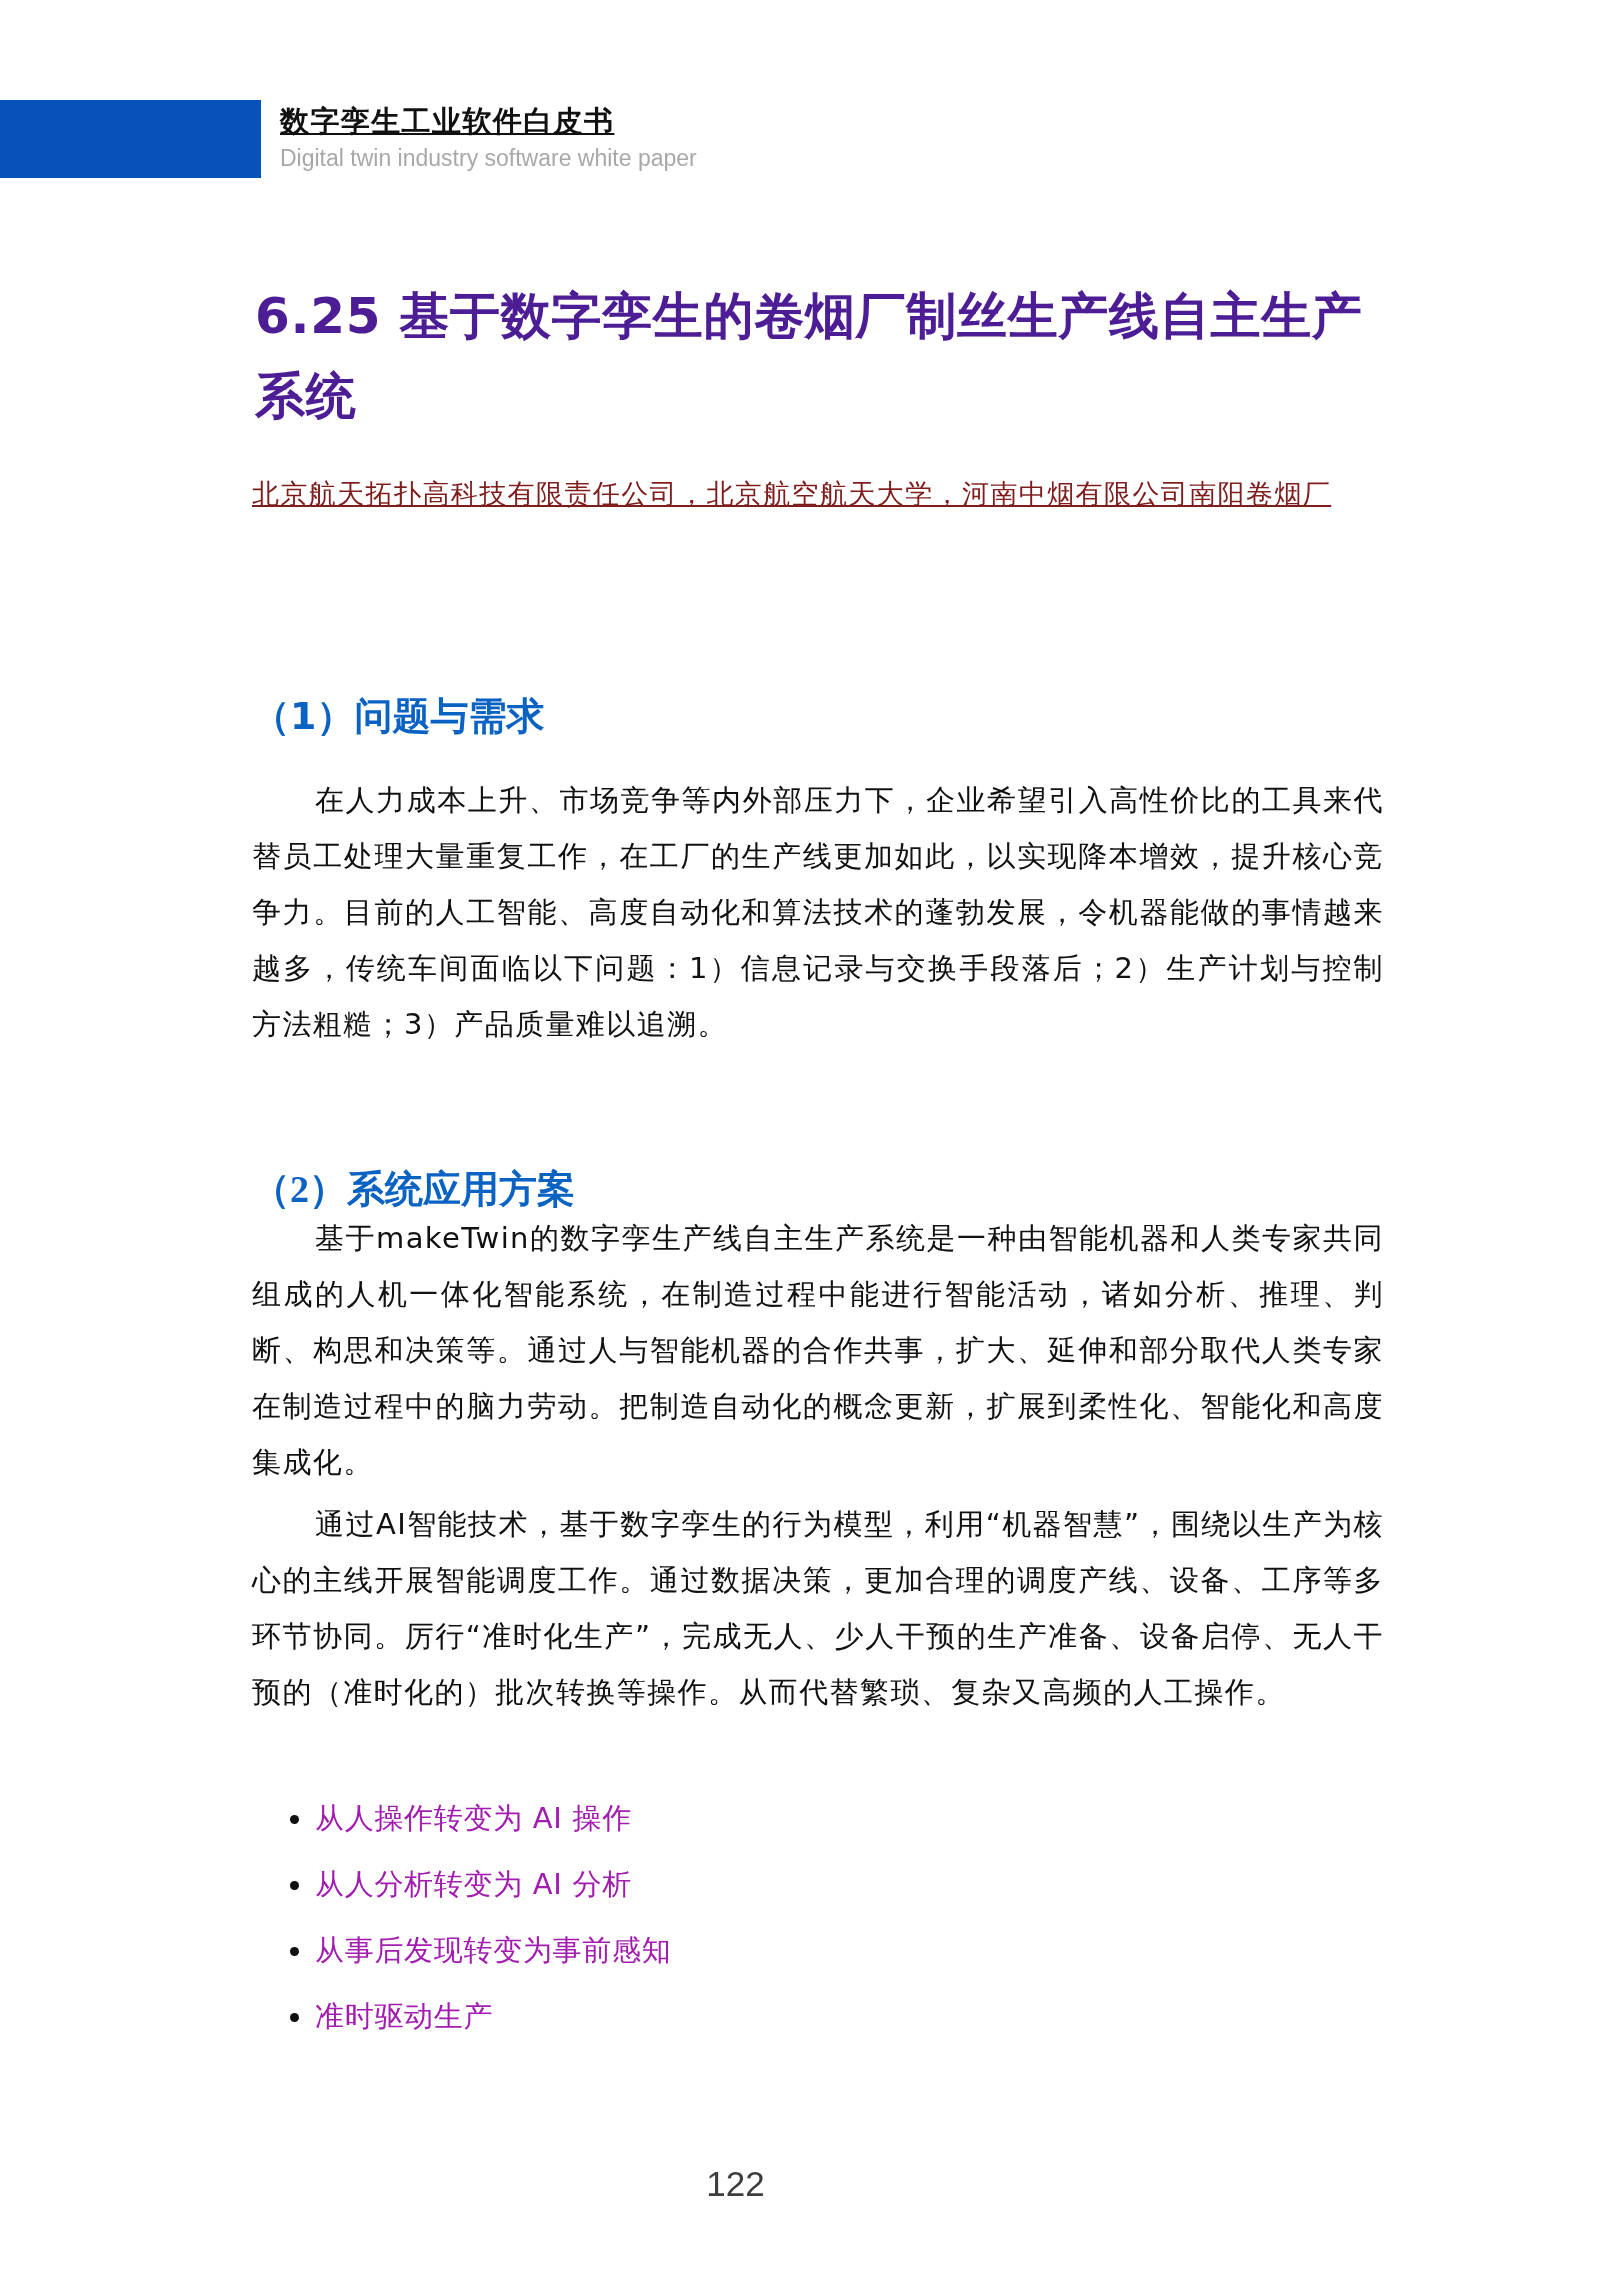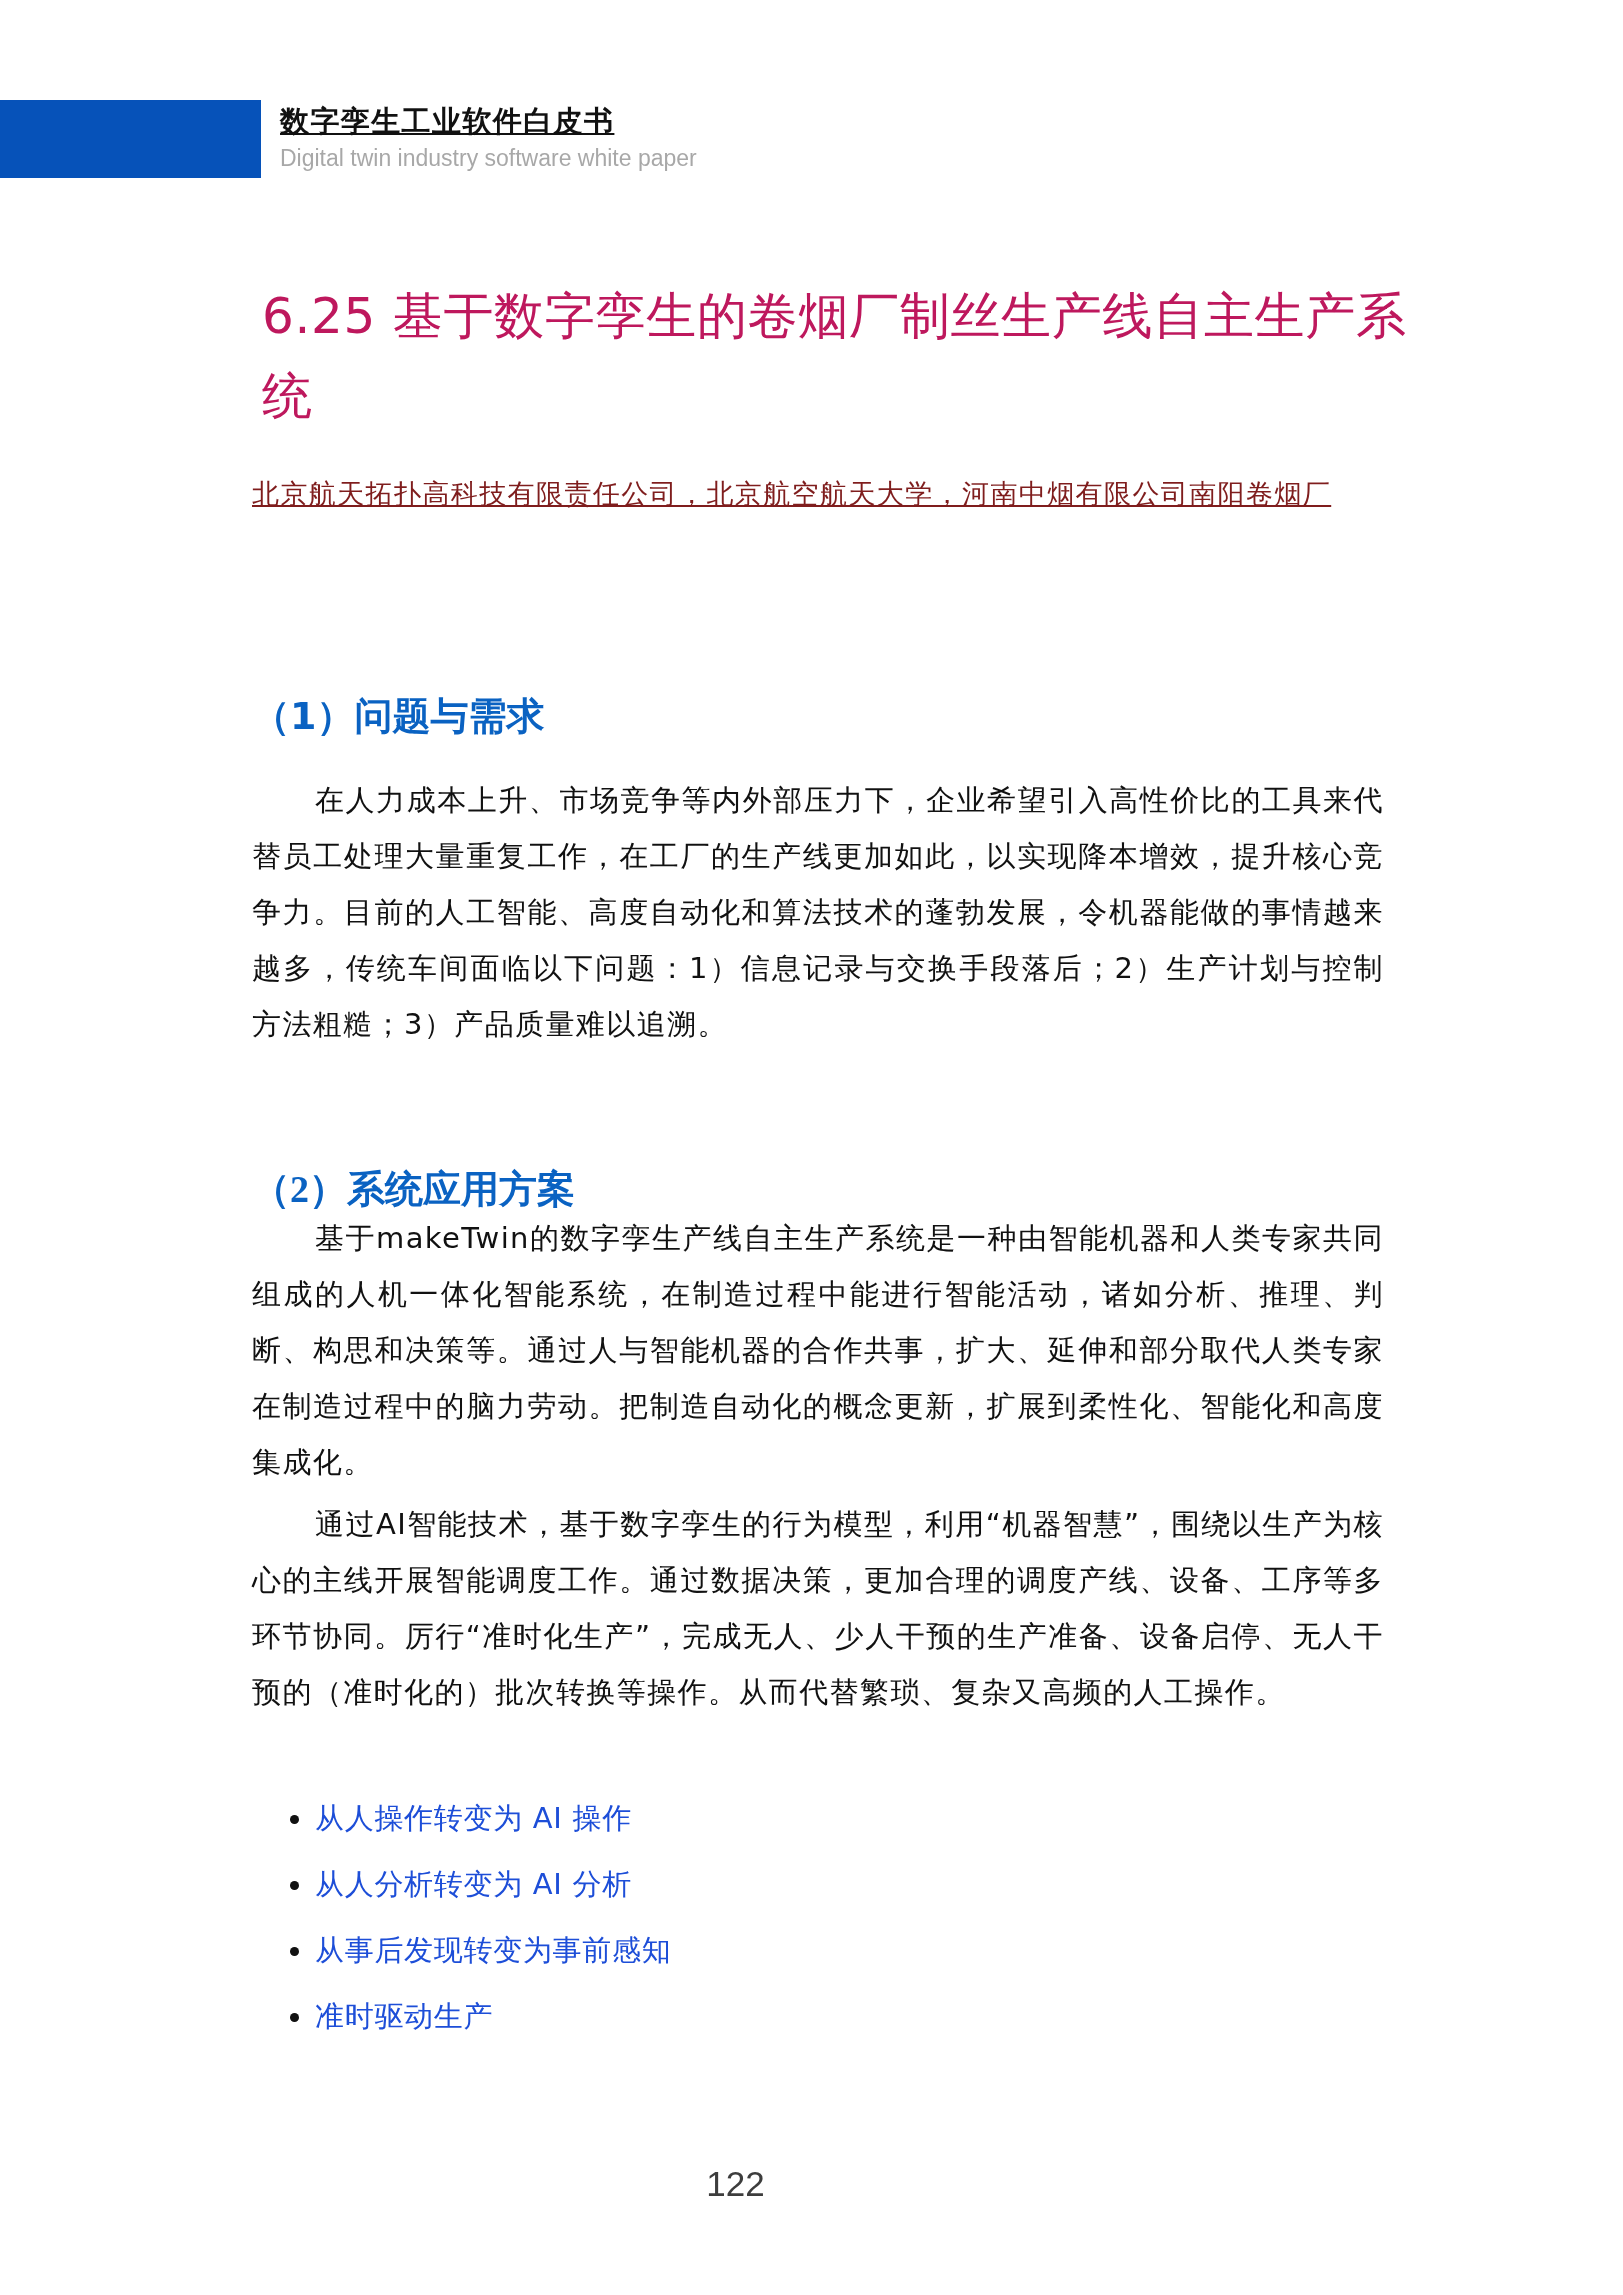--- a/index.html
+++ b/index.html
@@ -46,26 +46,26 @@
     white-space: nowrap;
   }
   .content {
     position: absolute;
     left: 252px;
     top: 0;
     width: 1132px;
   }
   .section-title {
     position: absolute;
-    left: 10px;
+    left: 3px;
     top: 276px;
     width: 1145px;
     font-size: 50px;
-    font-weight: normal;
-    color: #be185d;
+    font-weight: bold;
+    color: #4c1d95;
     line-height: 80px;
     letter-spacing: 0.7px;
   }
   .affiliation {
     position: absolute;
     left: 0;
     top: 457px;
     width: 1139px;
     font-size: 27px;
     color: #7f1d1d;
@@ -99,21 +99,21 @@
     top: 1785px;
     margin: 0;
     padding: 0;
     list-style: none;
   }
   .bullets li {
     position: relative;
     height: 66px;
     line-height: 66px;
     font-size: 29px;
-    color: #1d4ed8;
+    color: #a21caf;
     padding-left: 63px;
     white-space: nowrap;
     letter-spacing: 0.7px;
   }
   .bullet-dot {
     position: absolute;
     left: 38px;
     top: 30px;
     width: 8.9px;
     height: 8.9px;

